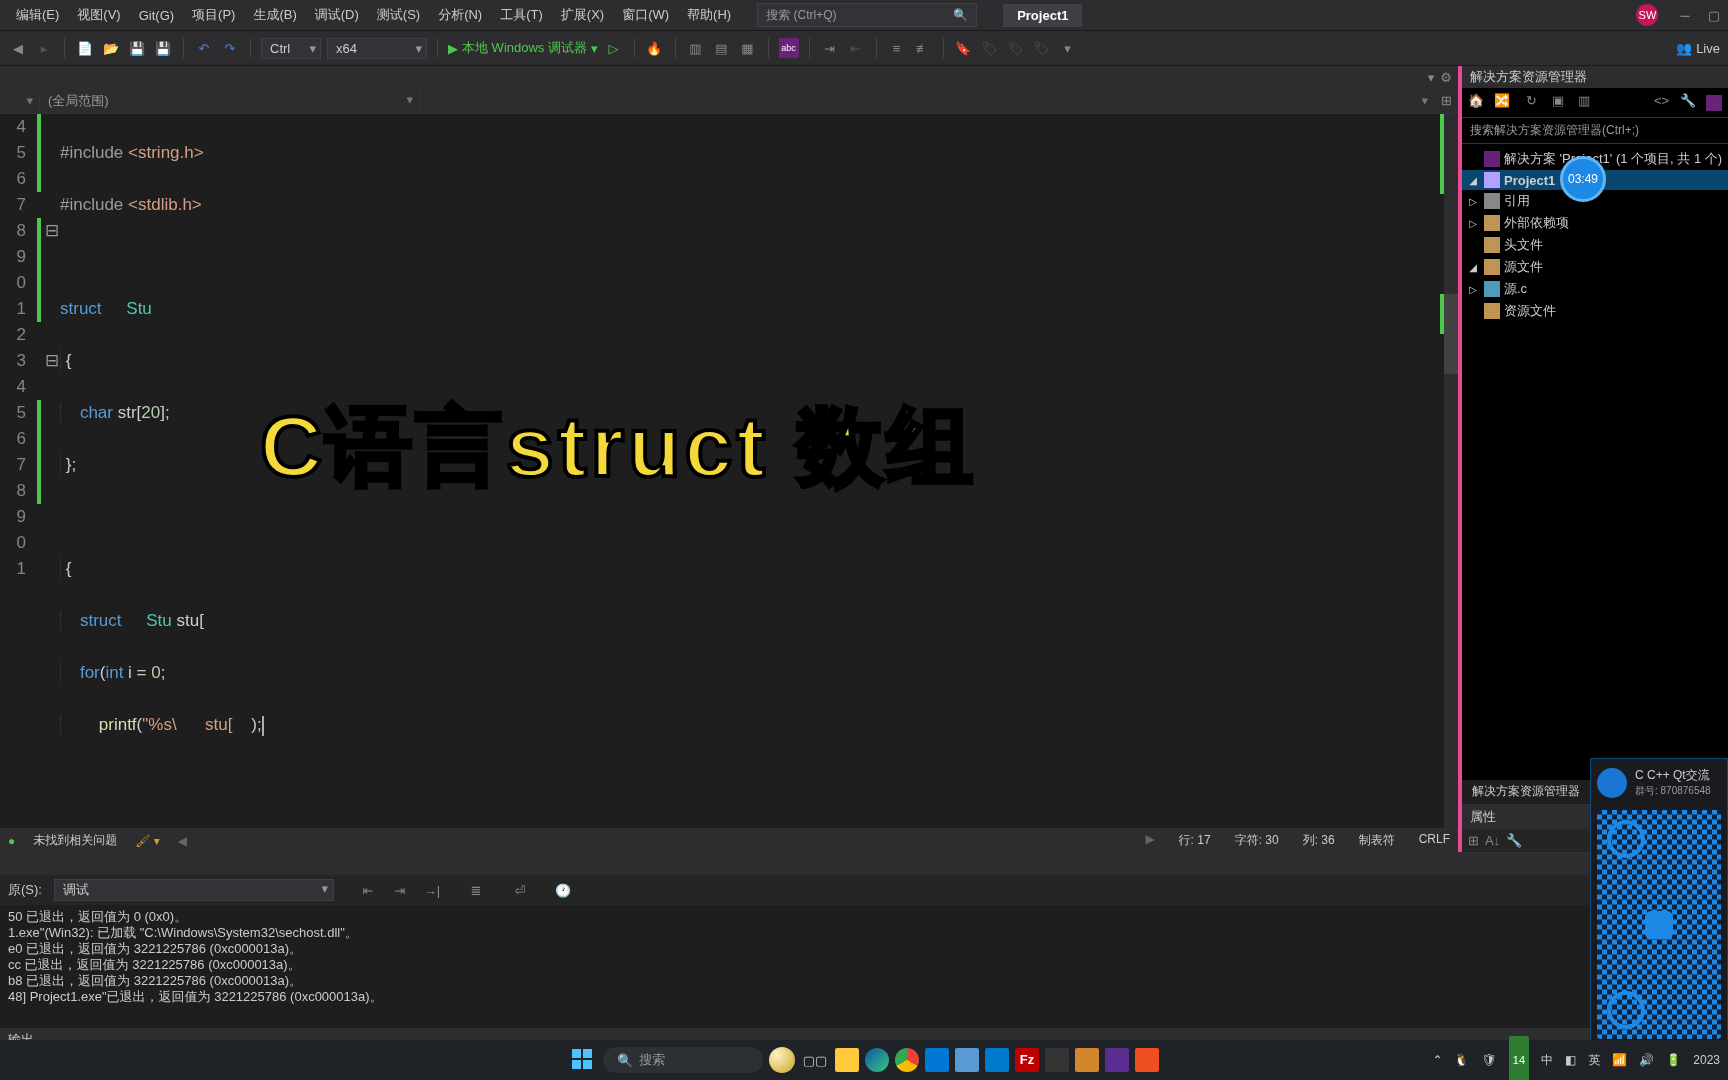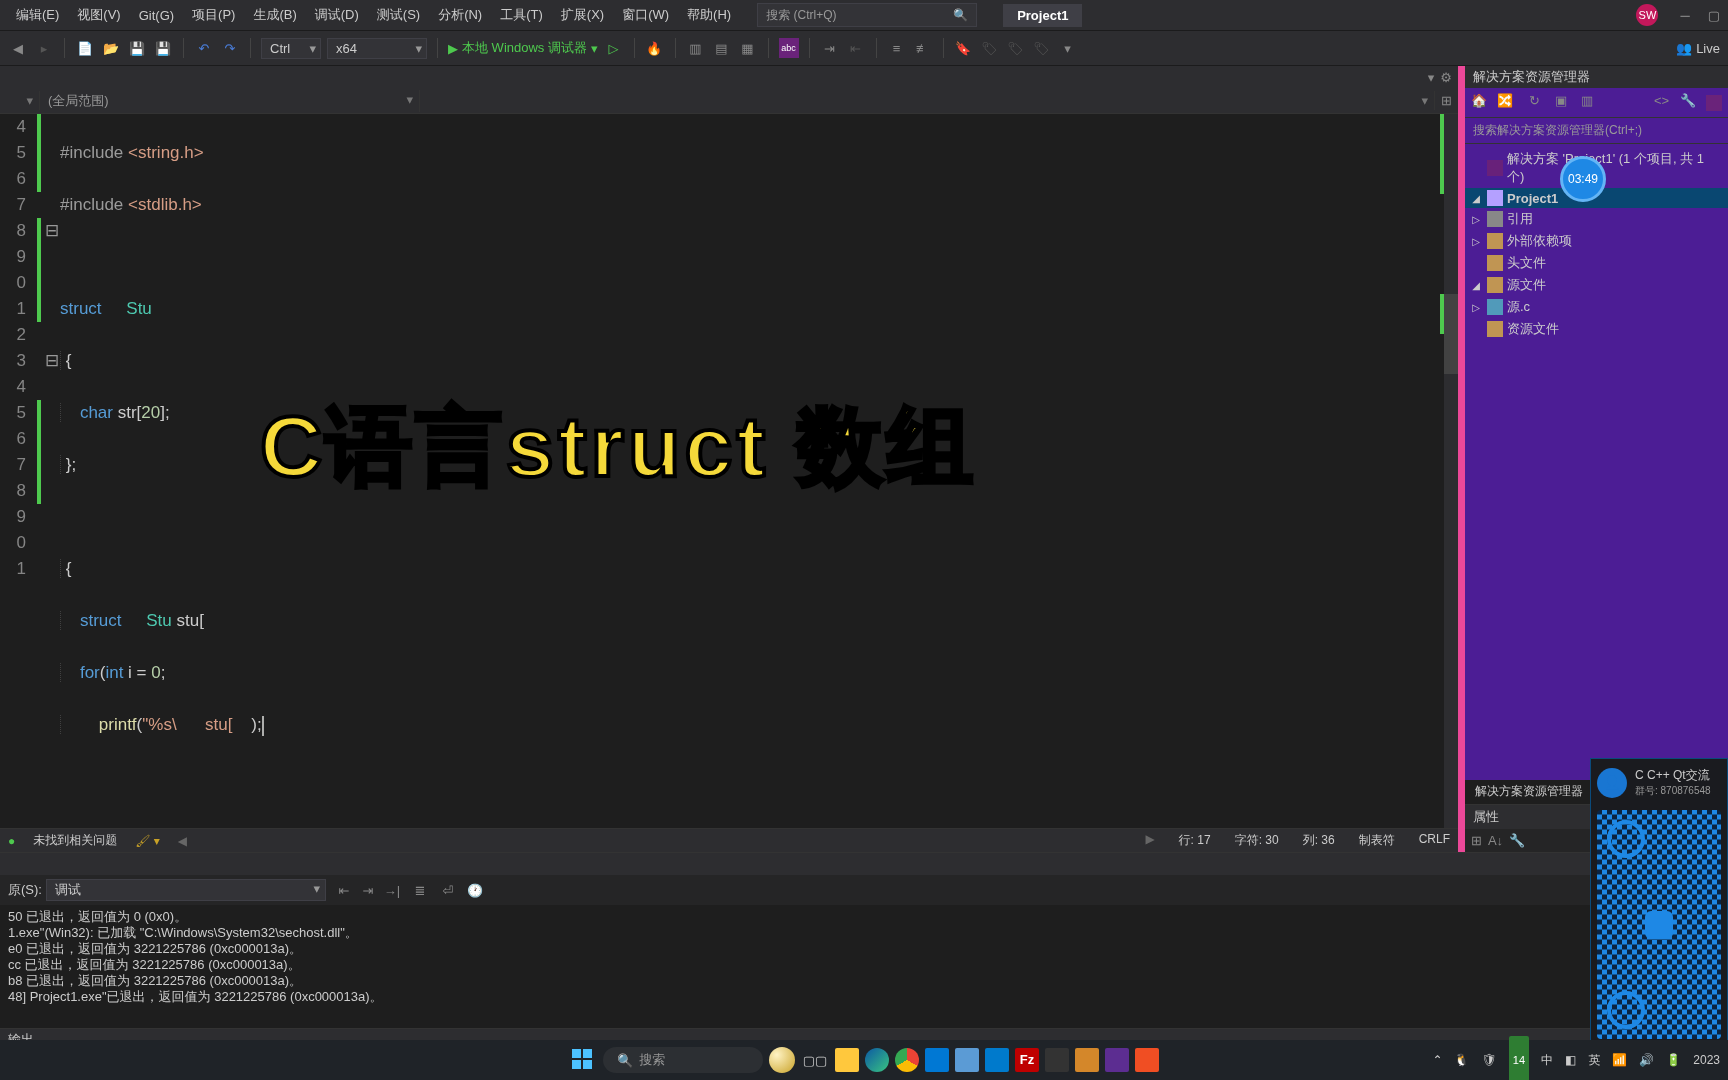--- a/index.html
+++ b/index.html
@@ -20,21 +20,21 @@
 .toolbar .icon { width: 20px; height: 20px; display: flex; align-items: center; justify-content: center; }
 .toolbar .sep { width: 1px; height: 20px; background: #444; margin: 0 4px; }
 .dropdown { background: #333337; border: 1px solid #3f3f46; padding: 2px 20px 2px 8px; position: relative; color: #ccc; min-width: 60px; }
 .dropdown::after { content: "▾"; position: absolute; right: 4px; color: #999; }
 .runbtn { color: #4ec94e; display: flex; align-items: center; gap: 4px; }
 .liveshare { margin-left: auto; display: flex; align-items: center; gap: 4px; color: #ccc; }
 
 
 .main { display: flex; height: calc(100% - 66px - 30px - 198px); }
 .editor-col { flex: 1; display: flex; flex-direction: column; background: #1e1e1e; }
-.side-col { width: 270px; background: #4c1d95; border-left: 7px solid #ec4899; display: flex; flex-direction: column; }
+.side-col { width: 270px; background: #000000; border-left: 4px solid #ec4899; display: flex; flex-direction: column; }
 
 
 .breadcrumb { display: flex; height: 26px; background: #2d2d30; align-items: center; border-bottom: 1px solid #333; }
 .breadcrumb .seg { padding: 2px 8px; border-right: 1px solid #333; position: relative; min-width: 300px; }
 .breadcrumb .seg span { color: #999; }
 .breadcrumb .seg::after { content: "▾"; position: absolute; right: 6px; color: #777; }
 .breadcrumb .tiny { min-width: 40px; }
 
 
 .code { flex: 1; display: flex; font-family: "Consolas", monospace; font-size: 17px; line-height: 26px; overflow: hidden; position: relative; }
@@ -65,21 +65,21 @@
 
 
 .edstatus { height: 24px; background: #2d2d30; display: flex; align-items: center; padding: 0 8px; border-top: 1px solid #333; font-size: 12px; color: #ccc; gap: 18px; }
 .edstatus .ok { color: #4ec94e; }
 .edstatus .right { margin-left: auto; display: flex; gap: 24px; }
 .edstatus .arrows { display: flex; gap: 6px; color: #666; }
 
 
 .output-panel { height: 198px; background: #1e1e1e; border-top: 1px solid #333; display: flex; flex-direction: column; }
 .output-header { height: 22px; background: #2d2d30; display: flex; align-items: center; justify-content: flex-end; padding: 0 4px; gap: 8px; color: #999; }
-.output-toolbar { display: flex; align-items: center; padding: 4px 8px; background: #252526; gap: 4px; }
+.output-toolbar { display: flex; align-items: center; padding: 4px 8px; background: #252526; gap: 12px; }
 .output-toolbar .label { color: #ccc; }
 .output-toolbar .dd { background: #333337; border: 1px solid #3f3f46; padding: 1px 22px 1px 8px; width: 280px; position: relative; }
 .output-toolbar .dd::after { content: "▾"; position: absolute; right: 5px; color: #999; }
 .output-toolbar .ticon { width: 20px; height: 18px; display: flex; align-items: center; justify-content: center; color: #888; }
 .output-text { flex: 1; padding: 4px 8px; font-family: "NSimSun","SimSun",monospace; font-size: 13px; line-height: 16px; color: #ccc; overflow: auto; position: relative; }
 .output-tab { height: 22px; background: #2d2d30; padding: 2px 8px; color: #ccc; border-top: 1px solid #333; }
 
 
 .side-header { height: 22px; background: #2d2d30; padding: 2px 8px; color: #ccc; display: flex; align-items: center; }
 .side-tools { height: 30px; display: flex; align-items: center; padding: 0 6px; gap: 6px; border-bottom: 1px solid #333; }

